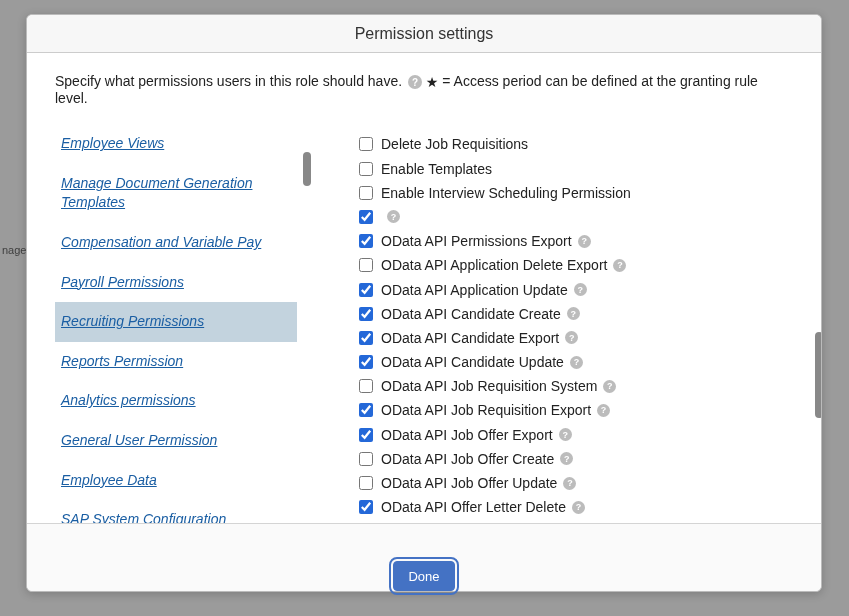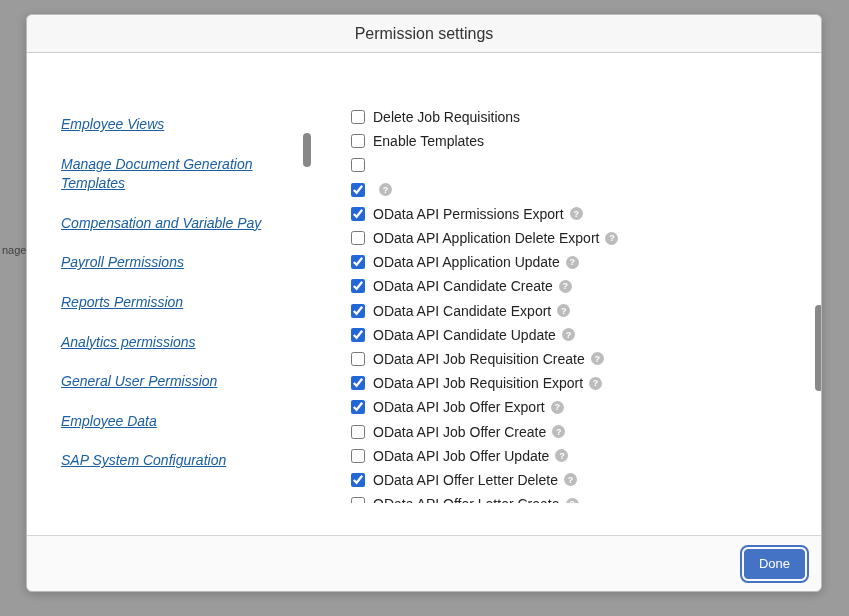--- a/index.html
+++ b/index.html
@@ -18,21 +18,20 @@
   .modal {
     position: absolute;
     left: 26px; top: 14px;
     width: 796px; height: 578px;
     background: #fff;
     border: 1px solid #bbb;
     border-radius: 6px;
     display: flex;
     flex-direction: column;
     box-shadow: 0 2px 10px rgba(0,0,0,0.2);
-    gap: 32px;
   }
   .modal-header {
     height: 38px;
     display: flex;
     align-items: center;
     justify-content: center;
     border-bottom: 1px solid #ccc;
     font-size: 16px;
     color: #333;
     background: #f7f7f7;
@@ -102,21 +101,21 @@
     flex: 1;
     margin-left: 40px;
     position: relative;
   }
   .perm-container {
     position: relative;
     height: 398px;
   }
   .perm-list {
     list-style: none;
-    margin: 0; padding: 0;
+    margin: 8px; padding: 0;
   }
   .perm-row {
     display: flex;
     align-items: center;
     height: 24.2px;
     font-size: 14px;
     color: #222;
   }
   .perm-row input[type=checkbox] {
     width: 14px; height: 14px;
@@ -132,29 +131,30 @@
   .right-scroll-thumb {
     position: absolute;
     right: -30px;
     top: 200px;
     width: 8px;
     height: 86px;
     background: #888;
     border-radius: 4px;
   }
   .modal-footer {
-    height: 56px;
+    height: 68px;
     border-top: 1px solid #d4d4d4;
     display: flex;
     align-items: center;
     justify-content: flex-end;
     padding: 0 16px;
     gap: 10px;
     background: #fafafa;
     border-radius: 0 0 6px 6px;
+    flex-direction: column;
   }
   .btn {
     height: 30px;
     border-radius: 4px;
     font-size: 13px;
     padding: 0 14px;
     cursor: pointer;
     border: 1px solid #4472c4;
   }
   .btn-primary {
@@ -177,28 +177,35 @@
 </head>
 <body>
 
 <span class="bg-crumb">nage</span>
 <div class="backdrop"></div>
 
 <div class="modal">
   <div class="modal-header">Permission settings</div>
 
   <div class="modal-body">
+    <div class="intro">
+      <span>Specify what permissions users in this role should have.</span>
+      <span class="help-circ">?</span>
+      <span class="star">★</span>
+      <span>= Access period can be defined at the granting rule level.</span>
+    </div>
 
     <div class="content-row">
       <div class="left-col">
         <div class="cat-list" id="cat-list">
             <a class="cat-item">Employee Views</a>
             <a class="cat-item">Manage Document Generation Templates</a>
             <a class="cat-item">Compensation and Variable Pay</a>
             <a class="cat-item">Payroll Permissions</a>
+            <a class="cat-item selected">Recruiting Permissions</a>
             <a class="cat-item">Reports Permission</a>
             <a class="cat-item">Analytics permissions</a>
             <a class="cat-item">General User Permission</a>
             <a class="cat-item">Employee Data</a>
             <a class="cat-item">SAP System Configuration</a>
           </div>
       </div>
 
       <div class="right-col">
         <div class="perm-container">
@@ -206,20 +213,21 @@
               <li class="perm-row">
                 <input type="checkbox" style="">
                 <span>Delete Job Requisitions</span>
               </li>
               <li class="perm-row">
                 <input type="checkbox" style="">
                 <span>Enable Templates</span>
               </li>
               <li class="perm-row">
                 <input type="checkbox" style="">
+                <span>Enable Interview Scheduling Permission</span>
               </li>
               <li class="perm-row">
                 <input type="checkbox" checked="" style="">
                 <span class="help-circ">?</span>
               </li>
               <li class="perm-row">
                 <input type="checkbox" checked="" style="">
                 <span>OData API Permissions Export</span>
                 <span class="help-circ">?</span>
               </li>
@@ -243,21 +251,21 @@
                 <span>OData API Candidate Export</span>
                 <span class="help-circ">?</span>
               </li>
               <li class="perm-row">
                 <input type="checkbox" checked="" style="">
                 <span>OData API Candidate Update</span>
                 <span class="help-circ">?</span>
               </li>
               <li class="perm-row">
                 <input type="checkbox" style="">
-                <span>OData API Job Requisition Create</span>
+                <span>OData API Job Requisition System</span>
                 <span class="help-circ">?</span>
               </li>
               <li class="perm-row">
                 <input type="checkbox" checked="" style="">
                 <span>OData API Job Requisition Export</span>
                 <span class="help-circ">?</span>
               </li>
               <li class="perm-row">
                 <input type="checkbox" checked="" style="">
                 <span>OData API Job Offer Export</span>

